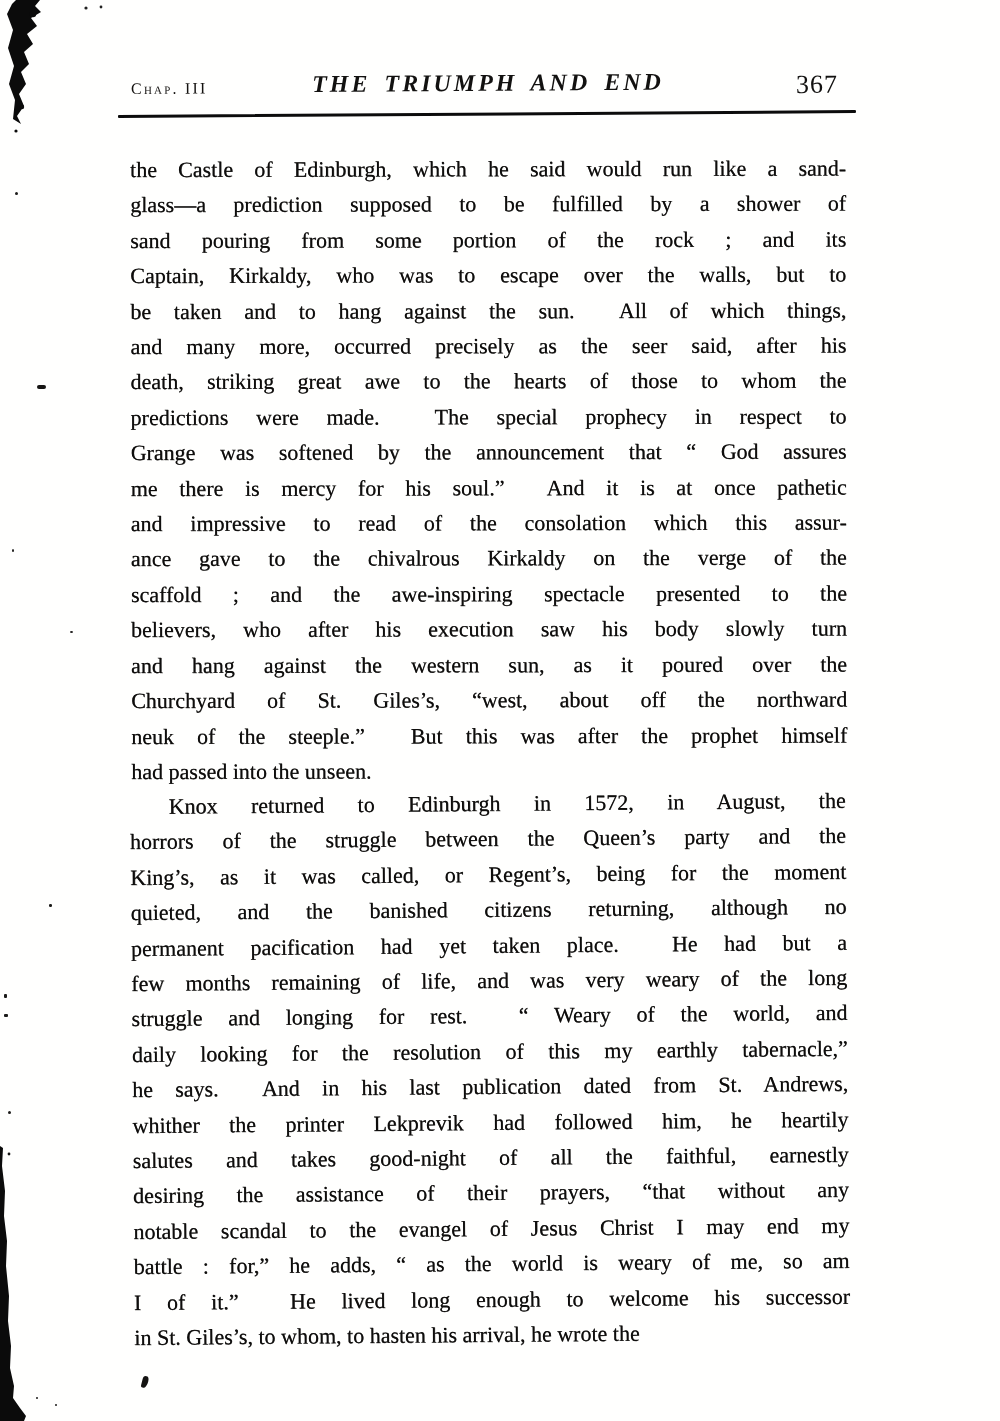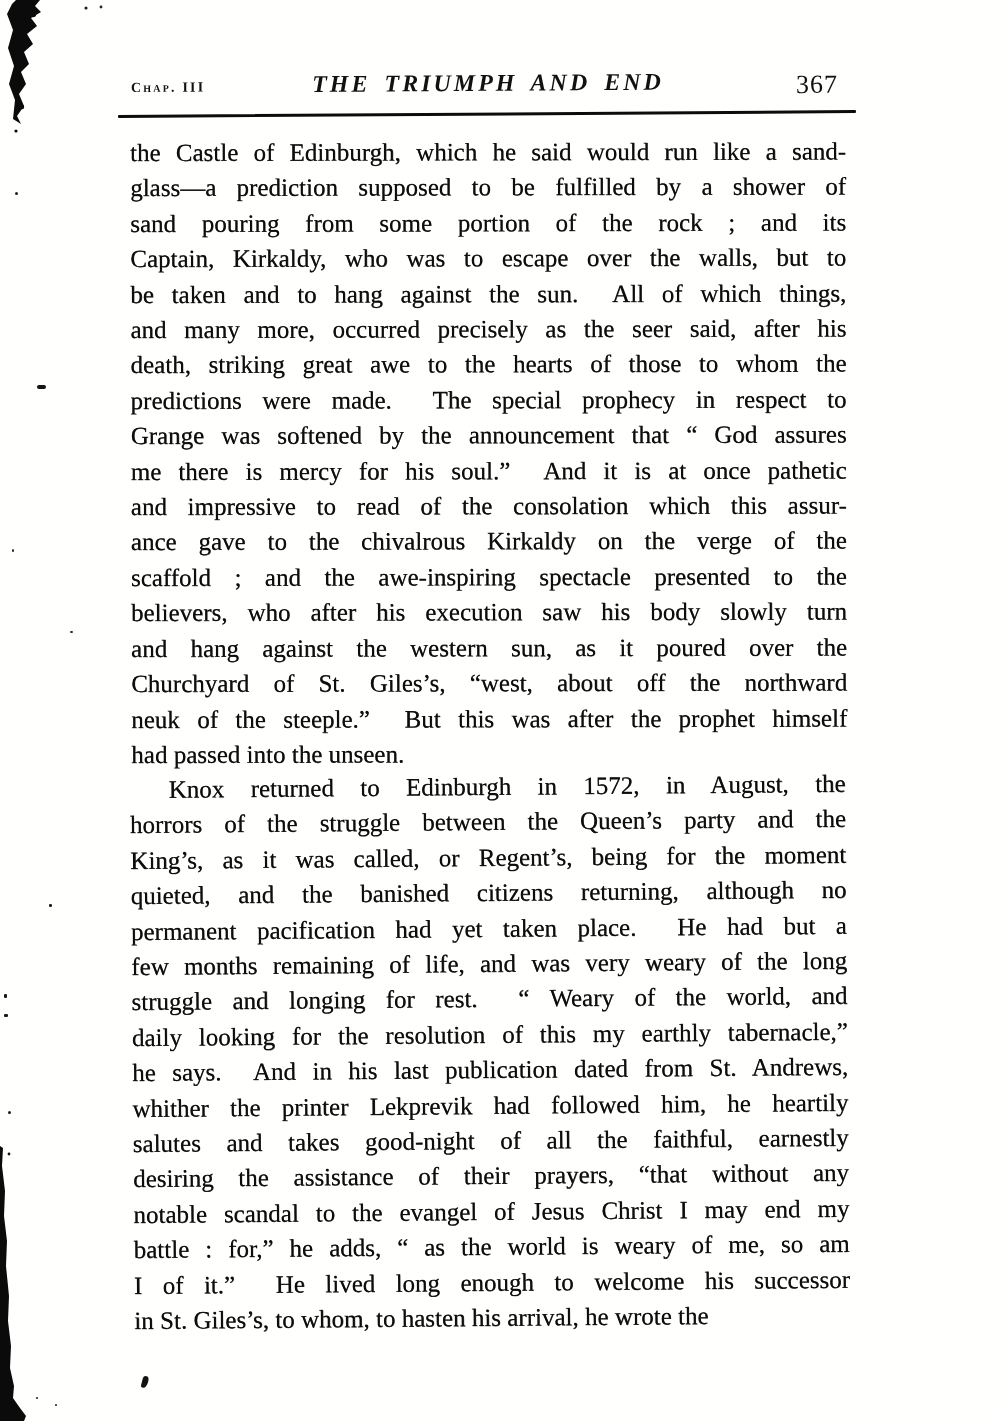--- a/index.html
+++ b/index.html
@@ -12,42 +12,42 @@
     font-family:"Liberation Serif", "DejaVu Serif", serif;
   }
 
   
   .running-head {
     position:absolute; left:130px; top:68px; width:716px; height:34px;
     transform:rotate(-0.35deg); transform-origin:0 50%;
   }
   .chapter-label {
     position:absolute; left:1px; top:12px;
-    font-size:14px; letter-spacing:2.2px; font-variant:small-caps;
-    font-weight:bold; color:#141210;
+    font-size:16px; letter-spacing:2.2px; font-variant:small-caps;
+    font-weight:normal; color:#141210;
   }
   .head-title {
     position:absolute; left:50%; top:4px; transform:translateX(-50%);
     font-size:24px; font-style:italic; font-weight:bold;
     letter-spacing:3px; word-spacing:5px; white-space:nowrap; color:#121110;
   }
   .page-number {
     position:absolute; right:8px; top:6px;
     font-size:26px; letter-spacing:1px; color:#121110;
   }
   .head-rule {
     position:absolute; left:118px; top:115px; width:738px; height:2.6px;
     background:#0c0c0c; transform:rotate(-0.38deg); transform-origin:0 50%;
     border-radius:1px;
   }
 
   
   .text-block {
-    position:absolute; left:130px; top:135px; width:716px;
-    font-size:25px; line-height:35.4px;
+    position:absolute; left:130px; top:152px; width:716px;
+    font-size:22px; line-height:35.4px;
     text-shadow:0.28px 0.28px 0 rgba(12,11,10,0.75);
   }
   .paragraph { margin:0; }
   .paragraph:nth-child(1) { transform:rotate(-0.12deg); transform-origin:0 0; }
   .paragraph:nth-child(2) { transform:rotate(-0.5deg);  transform-origin:0 10%; }
   .line {
     white-space:pre-wrap;
     text-align:justify;
     text-align-last:justify;
   }

